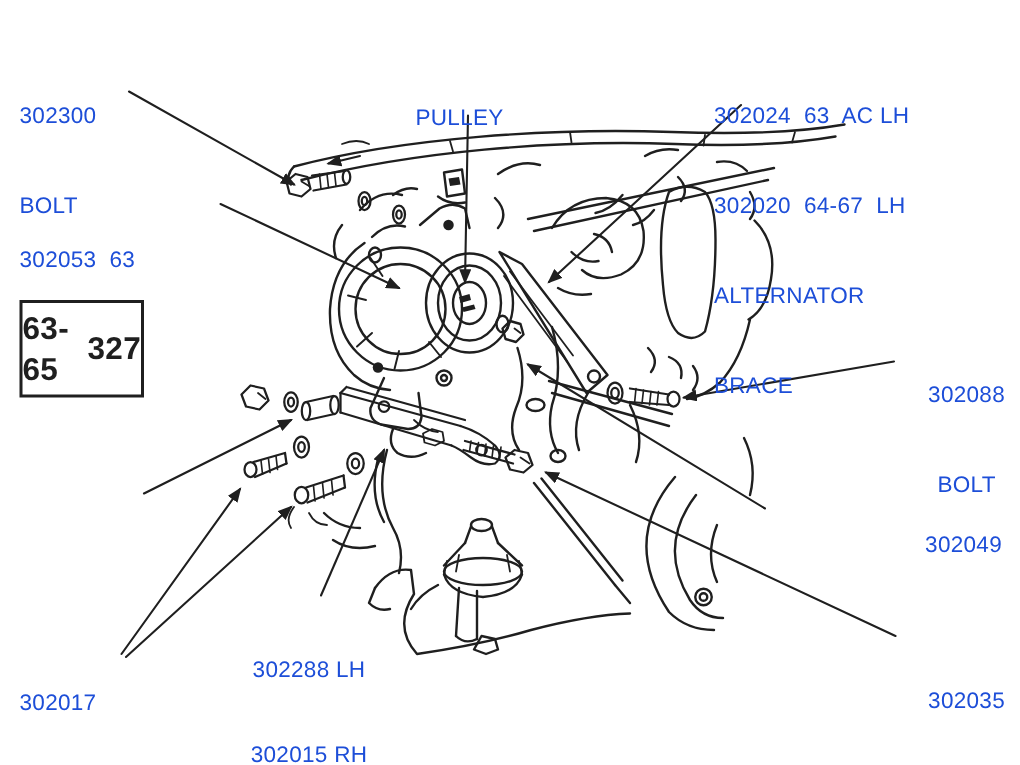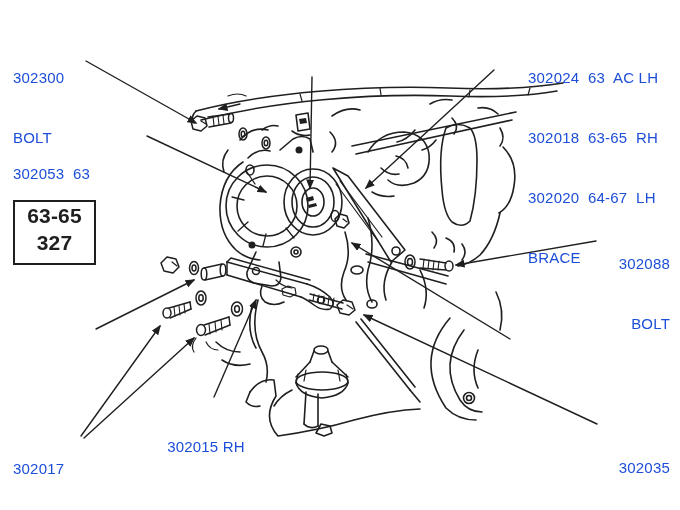--- a/index.html
+++ b/index.html
@@ -7,26 +7,26 @@
     width:680px;height:510px;background:#ffffff;
     font-family:"Liberation Sans", sans-serif;
     color:#1f1f1f;position:relative;overflow:hidden;
   }
   .stage{position:absolute;inset:0;width:680px;height:510px;background:#fff;}
   svg.art{position:absolute;left:0;top:0;}
   .label{
     position:absolute;font-size:15px;line-height:20px;
     letter-spacing:.2px;white-space:pre;color:#1d4ed8;
   }
-  .label.right{text-align:right;}
+  .label.right{text-align:center;}
   .label.center{text-align:center;}
   .badge{
     position:absolute;left:13px;top:200px;width:79px;height:61px;
-    border:2.5px solid #1f1f1f;display:flex;flex-direction:column;
-    align-items:center;justify-content:flex-start;
+    border:2.5px solid #1f1f1f;display:flex;flex-direction:row;
+    align-items:center;justify-content:center;
     font-weight:bold;font-size:21px;line-height:27px;letter-spacing:.2px;
   }
 </style>
 </head>
 <body>
 
 <div class="stage">
 
   <svg class="art" width="680" height="510" viewBox="0 0 680 510">
     <defs>
@@ -229,43 +229,48 @@
 
   <div class="label" style="left:13px; top:124px">
     <div>302053  63</div>
   </div>
 
   <div class="badge">
     <div>63-65</div>
     <div>327</div>
   </div>
 
-
-  <div class="label" style="left:528px; top:28px">
+  <div class="label" style="left:277px; top:29px">
+    <div>PULLEY</div>
+  </div>
+
+  <div class="label" style="left:476px; top:28px">
     <div>302024  63  AC LH</div>
-    <div>302018  63-65  RH</div>
     <div>302020  64-67  LH</div>
+    <div>ALTERNATOR</div>
     <div>BRACE</div>
   </div>
 
   <div class="label right" style="right:10px; top:214px">
     <div>302088</div>
     <div>BOLT</div>
   </div>
 
 
   <div class="label right" style="right:12px; top:314px">
+    <div>302049</div>
   </div>
 
   <div class="label" style="left:13px; top:419px">
     <div>302017</div>
     
   </div>
 
   <div class="label center" style="left:126px; top:399px; width:160px; line-height:19px">
+    <div>302288 LH</div>
     <div>302015 RH</div>
     
     
   </div>
 
   <div class="label right" style="right:10px; top:418px">
     <div>302035</div>
     
   </div>
 

